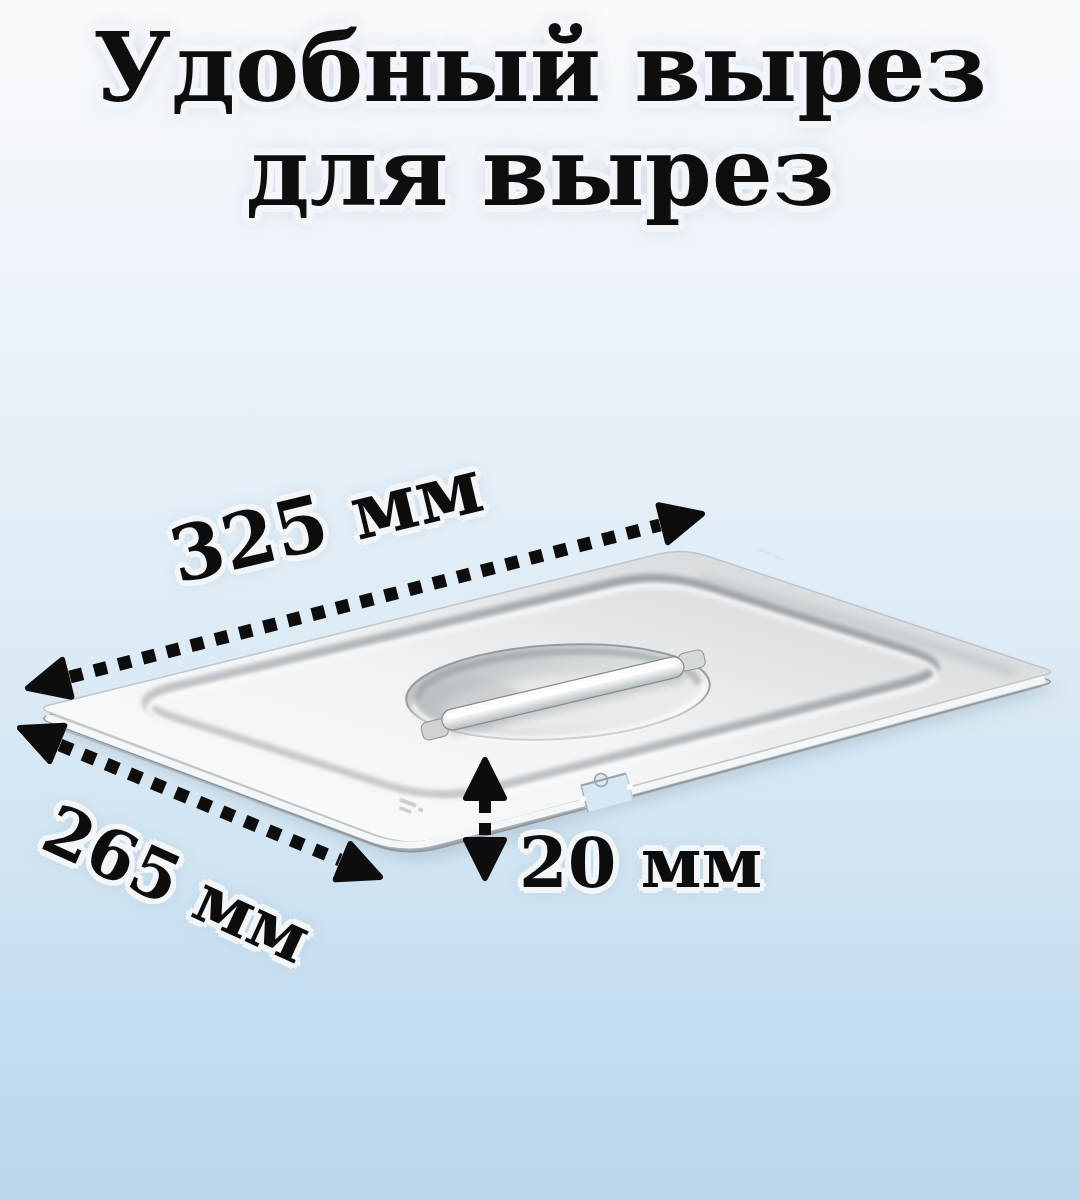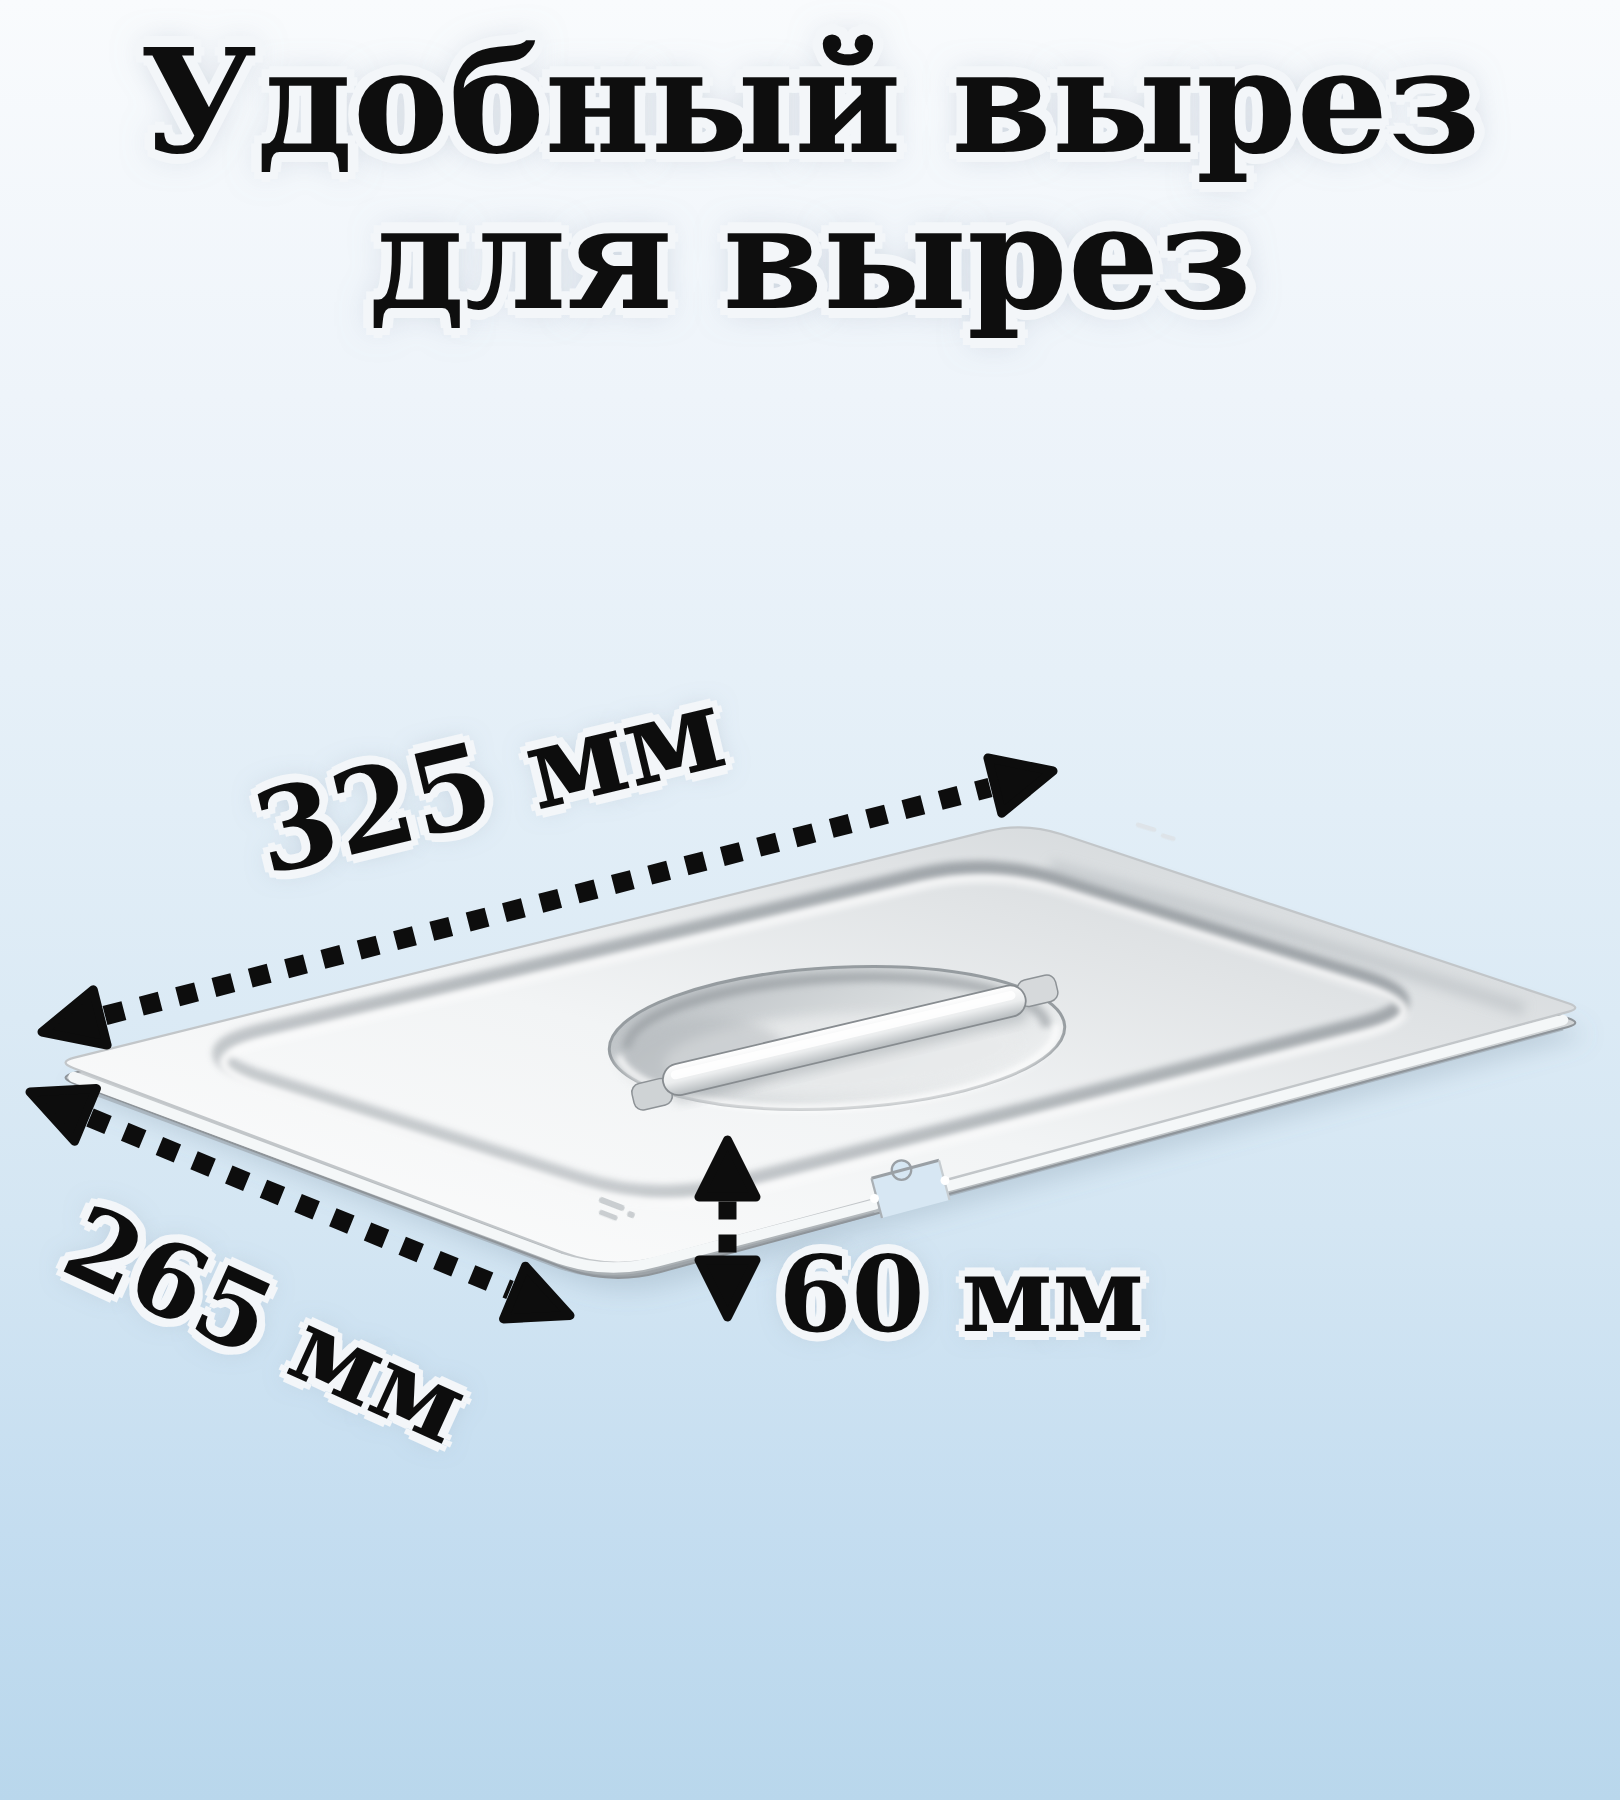--- a/index.html
+++ b/index.html
@@ -160,15 +160,15 @@
 
     <g fill="#0d0d0d" stroke="#0d0d0d" stroke-linejoin="round">
       <line x1="485" y1="801" x2="485" y2="837" stroke-width="12" stroke-dasharray="12 10" fill="none"></line>
       <polygon points="485,760 466,798 504,798" stroke-width="6"></polygon>
       <polygon points="485,878 466,840 504,840" stroke-width="6"></polygon>
     </g>
   </svg>
 
   <div class="dim-label dim-length">325 мм</div>
   <div class="dim-label dim-width">265 мм</div>
-  <div class="dim-label dim-cutout">60 мм</div>
+  <div class="dim-label dim-cutout">20 мм</div>
 
 </div>
 
 </body></html>

